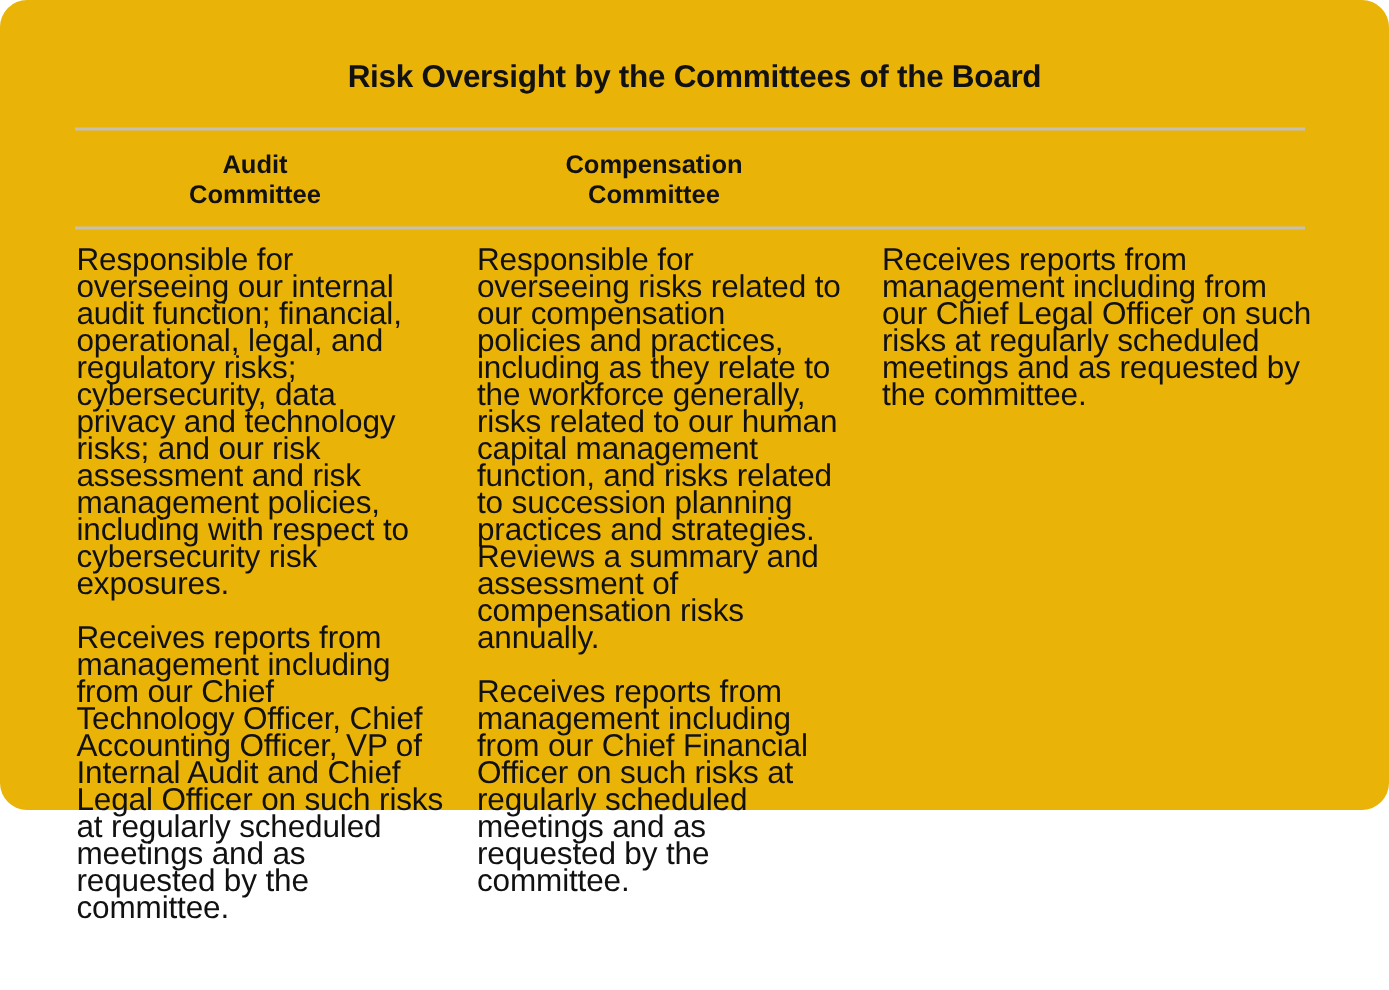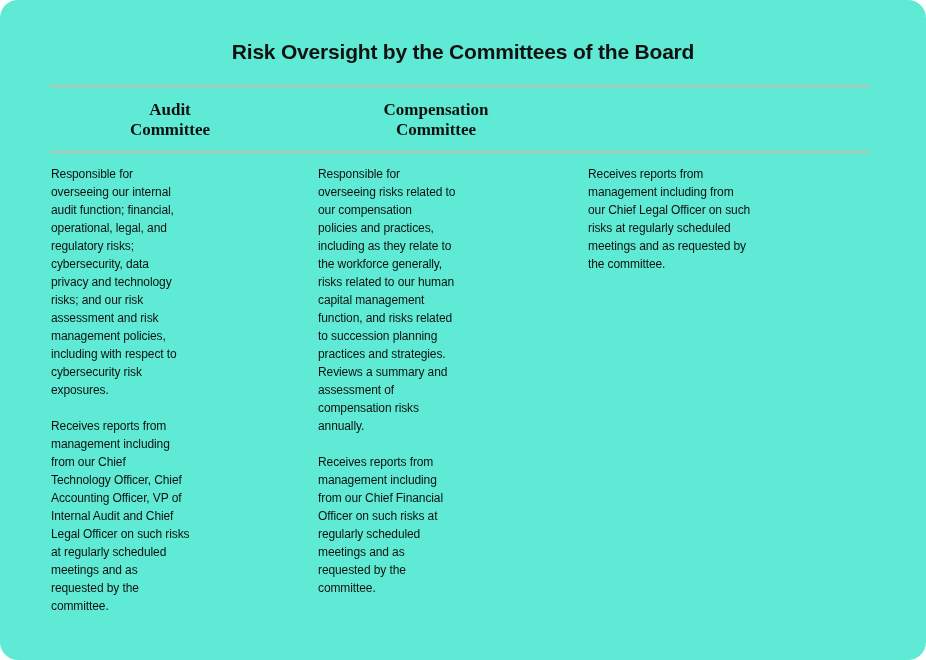--- a/index.html
+++ b/index.html
@@ -8,22 +8,22 @@
       background: #ffffff;
     }
     body {
       width: 926px;
       height: 660px;
       overflow: hidden;
     }
     .card {
       position: relative;
       width: 926px;
-      height: 660px;
-      background: #5eead4;
+      height: 540px;
+      background: #eab308;
       border-radius: 18px;
       box-sizing: border-box;
       font-family: "Liberation Sans", sans-serif;
       color: #111111;
     }
     .title {
       position: absolute;
       top: 40px;
       left: 0;
       width: 926px;
@@ -42,26 +42,25 @@
     .rule.top { top: 85px; }
     .rule.mid { top: 151px; }
     .col-head {
       position: absolute;
       top: 100px;
       text-align: center;
       font-size: 17px;
       font-weight: bold;
       line-height: 20px;
       white-space: pre-line;
-      font-family: Liberation Serif, serif;
     }
     .col-body {
       position: absolute;
       top: 165px;
-      font-size: 12px;
+      font-size: 21px;
       line-height: 18px;
       letter-spacing: -0.1px;
     }
     .col-body p {
       margin: 0 0 18px 0;
       white-space: pre-line;
     }
     #h0 { left: 70px; width: 200px; }
     #h1 { left: 336px; width: 200px; }
     #h2 { left: 580px; width: 312px; }

